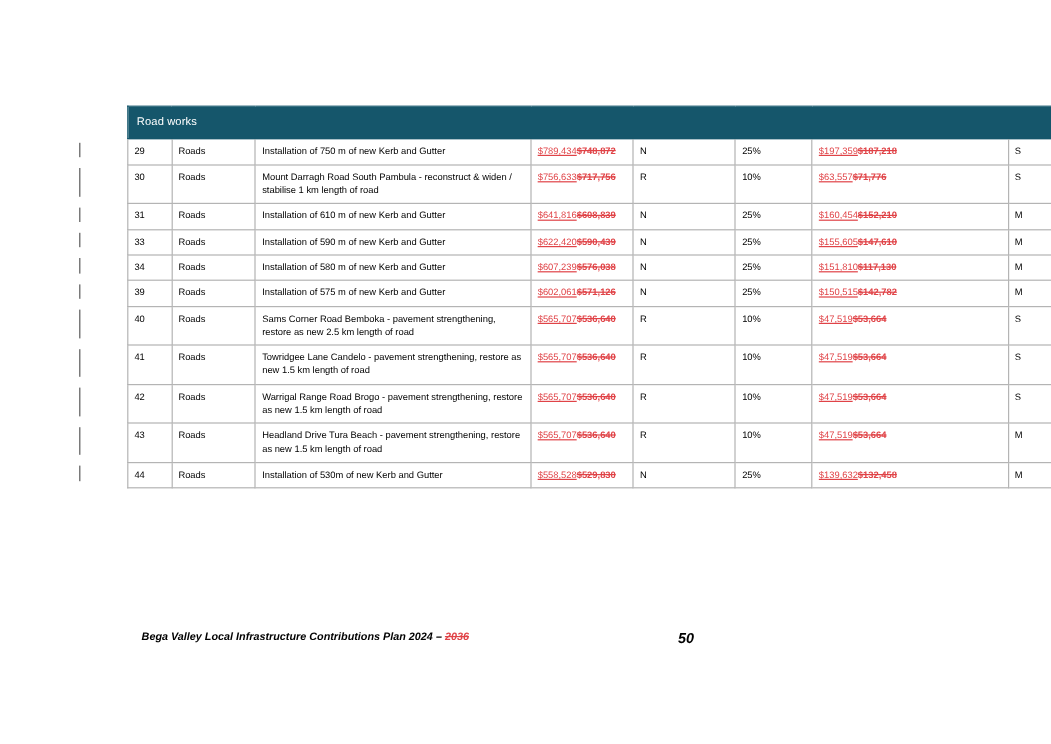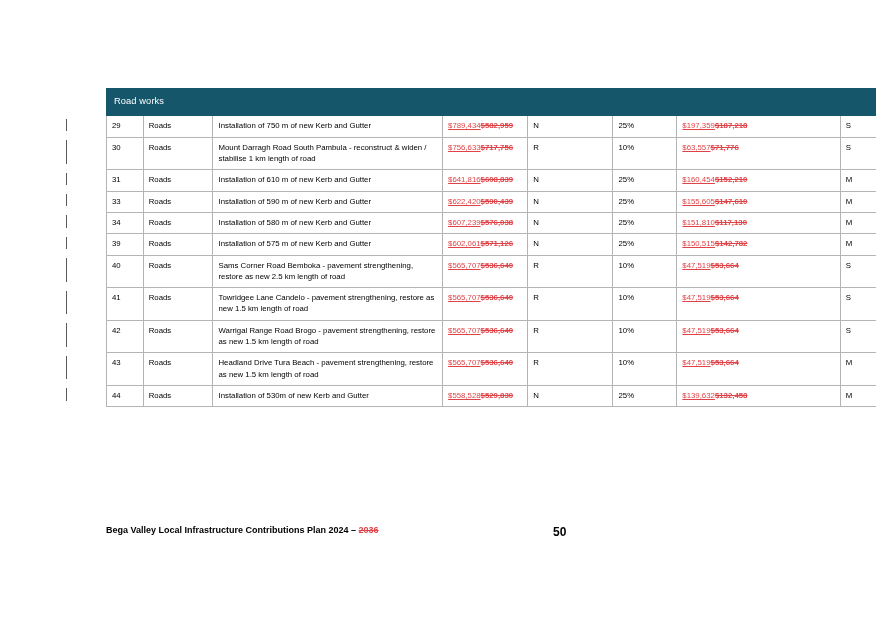--- a/index.html
+++ b/index.html
@@ -95,24 +95,25 @@
 
   
   tr.tc-rule > td {
     border-top: 1.6px solid #9b9b9b;
     margin-left: 28px;
   }
 
   
   #footer {
     position: absolute;
-    left: 0;
+    left: 12px;
     top: 525px;
     width: 784px;
     height: 20px;
+    font-style: italic;
   }
   #footer-title {
     position: absolute;
     left: 106px;
     top: 0;
     font-size: 9px;
     font-weight: bold;
     white-space: nowrap;
   }
   #footer-title .del { font-weight: bold; }
@@ -158,21 +159,21 @@
     <thead>
       <tr>
         <th class="banner-cell" colspan="8">Road works</th>
       </tr>
     </thead>
     <tbody id="works-body">
         <tr>
           <td>29</td>
           <td>Roads</td>
           <td>Installation of 750 m of new Kerb and Gutter</td>
-          <td><span class="ins">$789,434</span><span class="del">$582,959</span></td>
+          <td><span class="ins">$789,434</span><span class="del">$748,872</span></td>
           <td>N</td>
           <td>25%</td>
           <td><span class="ins">$197,359</span><span class="del">$187,218</span></td>
           <td>S</td>
         </tr>
         <tr>
           <td>30</td>
           <td>Roads</td>
           <td>Mount Darragh Road South Pambula - reconstruct &amp; widen / stabilise 1 km length of road</td>
           <td><span class="ins">$756,633</span><span class="del">$717,756</span></td>

